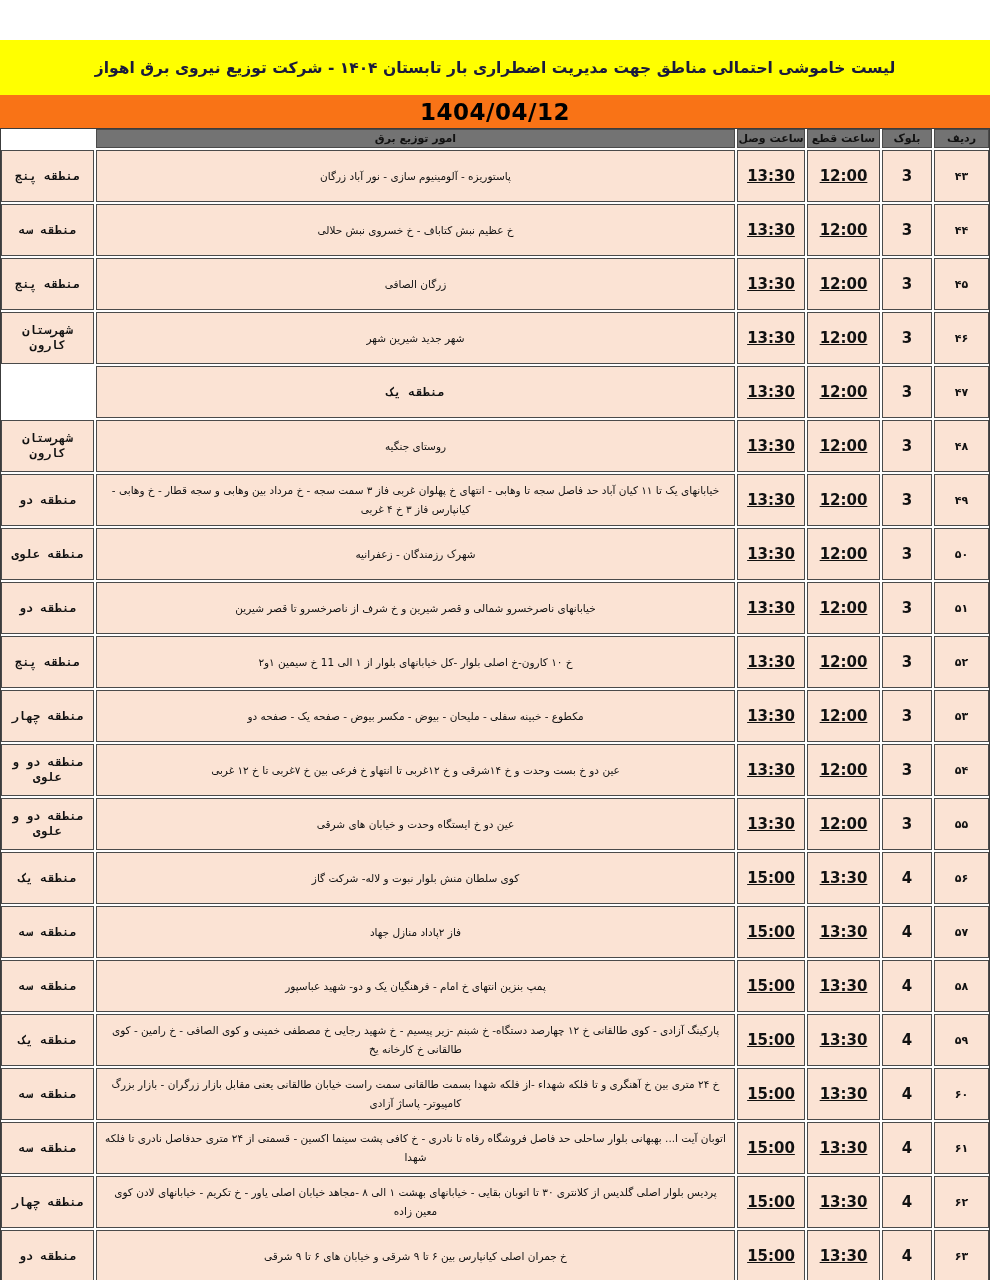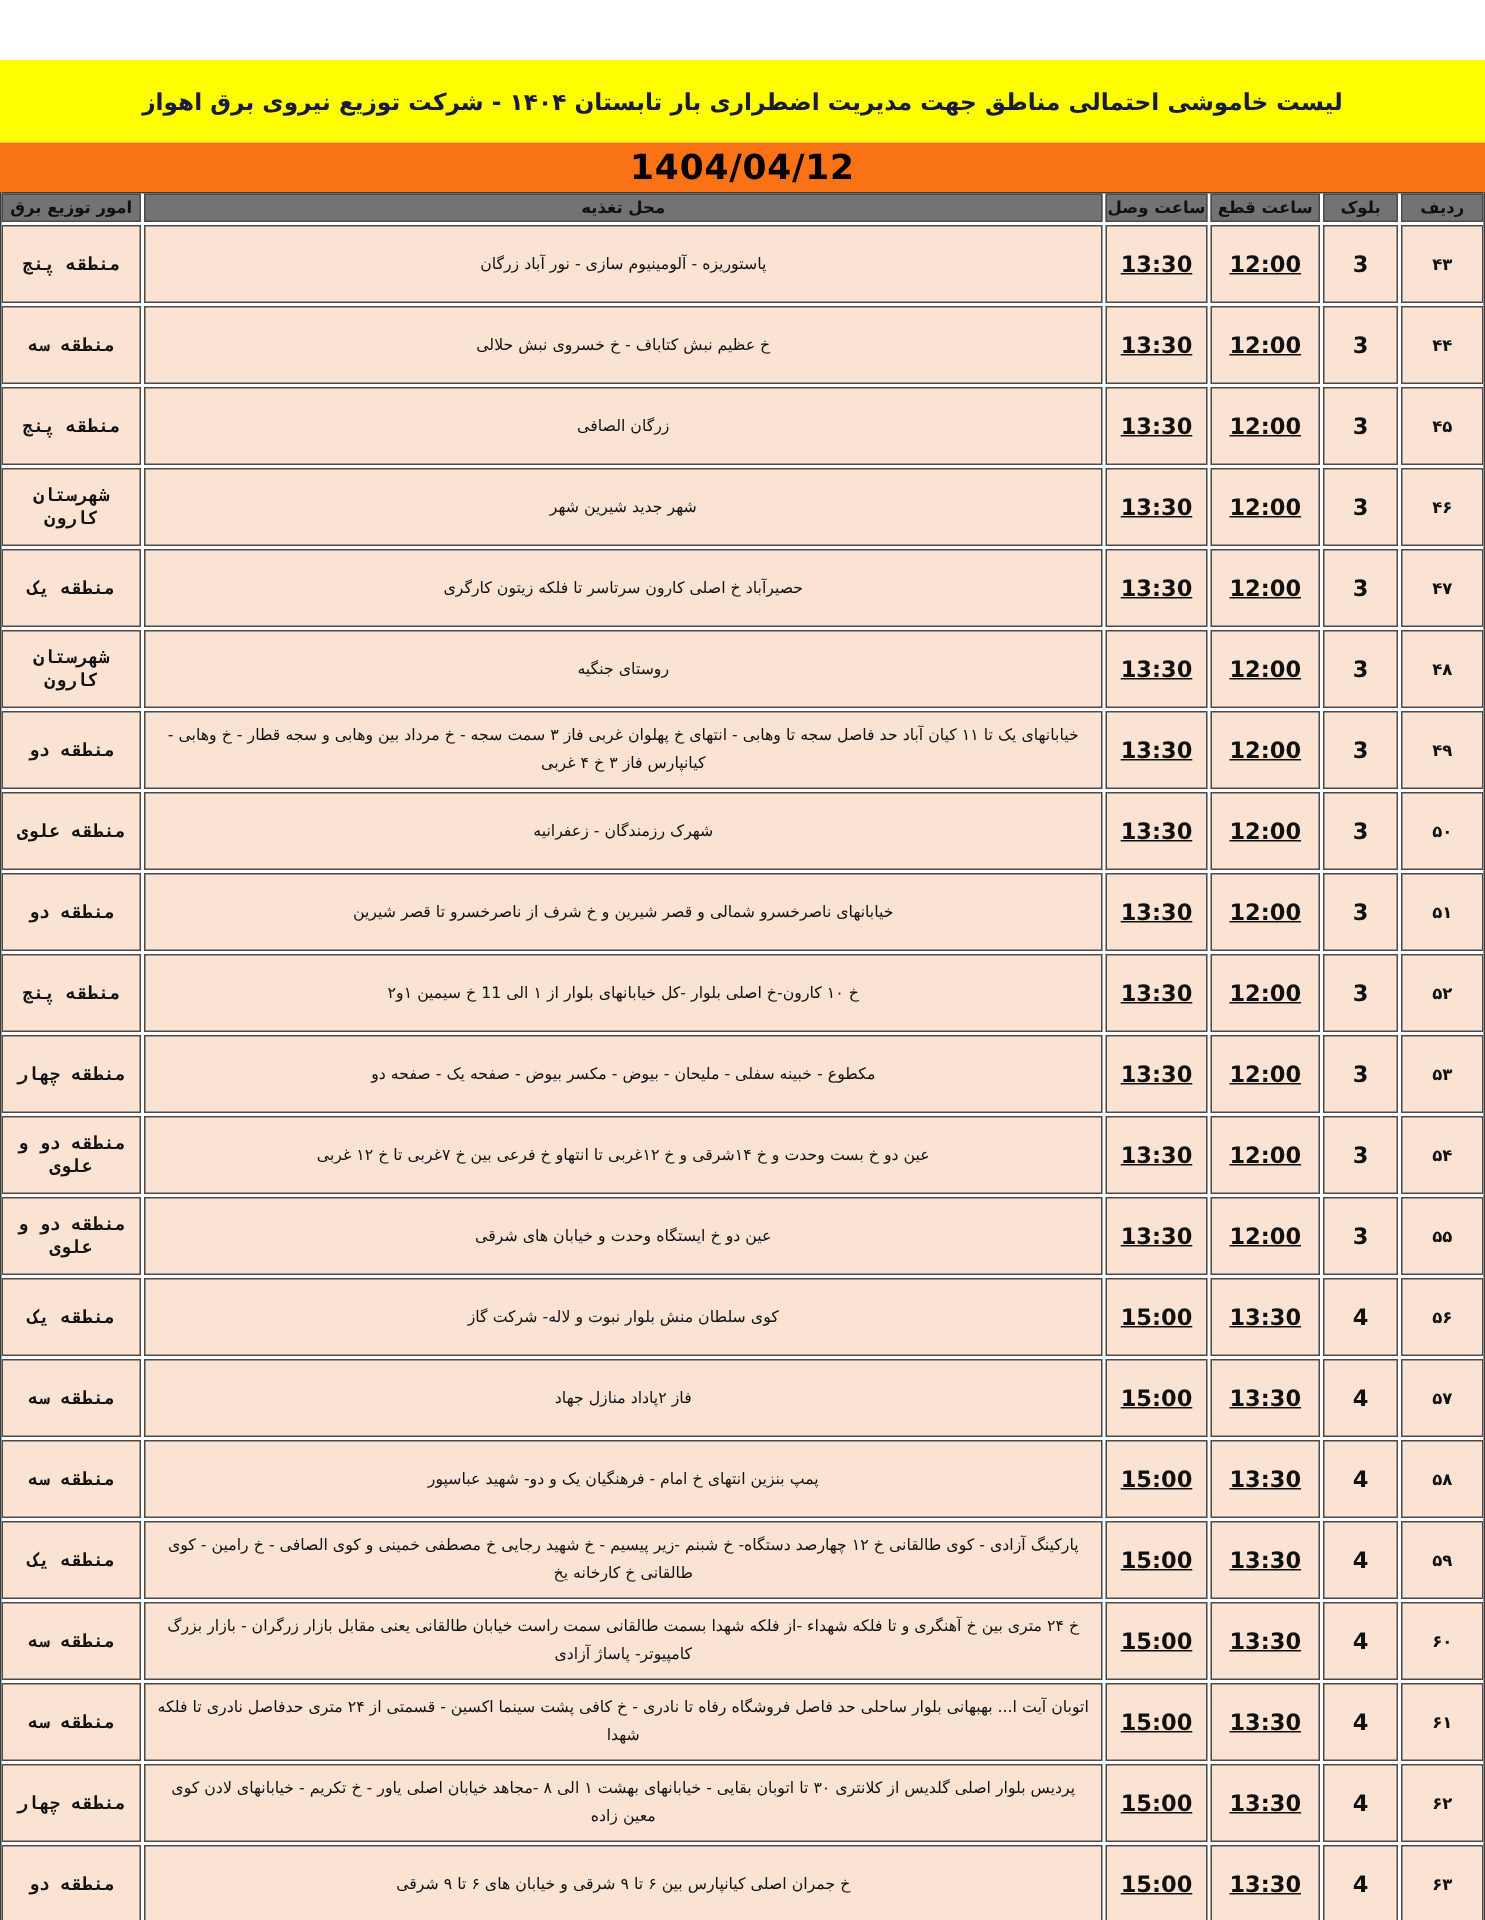--- a/index.html
+++ b/index.html
@@ -95,21 +95,20 @@
   <div class="date-bar">
     <span>1404/04/12</span>
   </div>
 
   <div class="table">
     <div class="thead">
       <div class="cell">ردیف</div>
       <div class="cell">بلوک</div>
       <div class="cell">ساعت قطع</div>
       <div class="cell">ساعت وصل</div>
-      <div class="cell">محل تغذیه</div>
       <div class="cell">امور توزیع برق</div>
     </div>
     <div id="rows-container">
   <div class="trow">
     <div class="cell c-rownum">۴۳</div>
     <div class="cell c-block">3</div>
     <div class="cell c-cut">12:00</div>
     <div class="cell c-recon">13:30</div>
     <div class="cell c-loc">پاستوریزه - آلومینیوم سازی - نور آباد زرگان</div>
     <div class="cell c-area">منطقه پنج</div>
@@ -140,21 +139,20 @@
     <div class="cell c-recon">13:30</div>
     <div class="cell c-loc">شهر جدید شیرین شهر</div>
     <div class="cell c-area">شهرستان کارون</div>
   </div>
 
   <div class="trow">
     <div class="cell c-rownum">۴۷</div>
     <div class="cell c-block">3</div>
     <div class="cell c-cut">12:00</div>
     <div class="cell c-recon">13:30</div>
-    <div class="cell c-loc">حصیرآباد خ اصلی کارون سرتاسر تا فلکه زیتون کارگری</div>
     <div class="cell c-area">منطقه یک</div>
   </div>
 
   <div class="trow">
     <div class="cell c-rownum">۴۸</div>
     <div class="cell c-block">3</div>
     <div class="cell c-cut">12:00</div>
     <div class="cell c-recon">13:30</div>
     <div class="cell c-loc">روستای جنگیه</div>
     <div class="cell c-area">شهرستان کارون</div>

